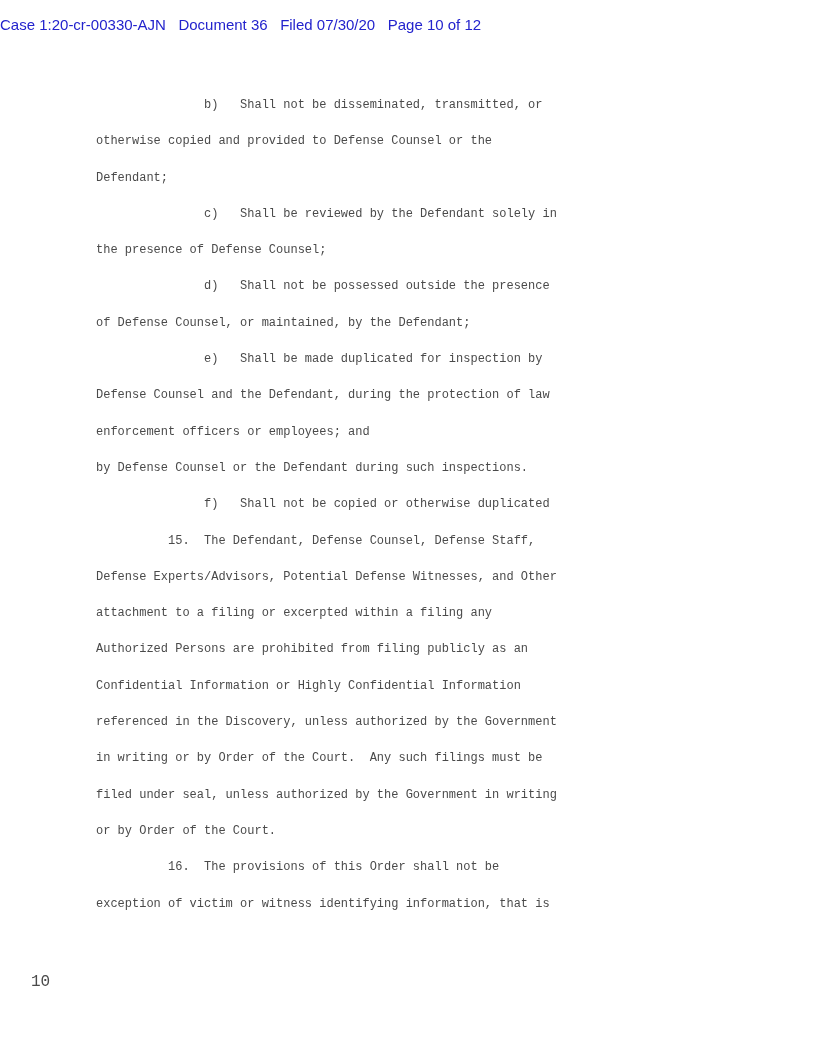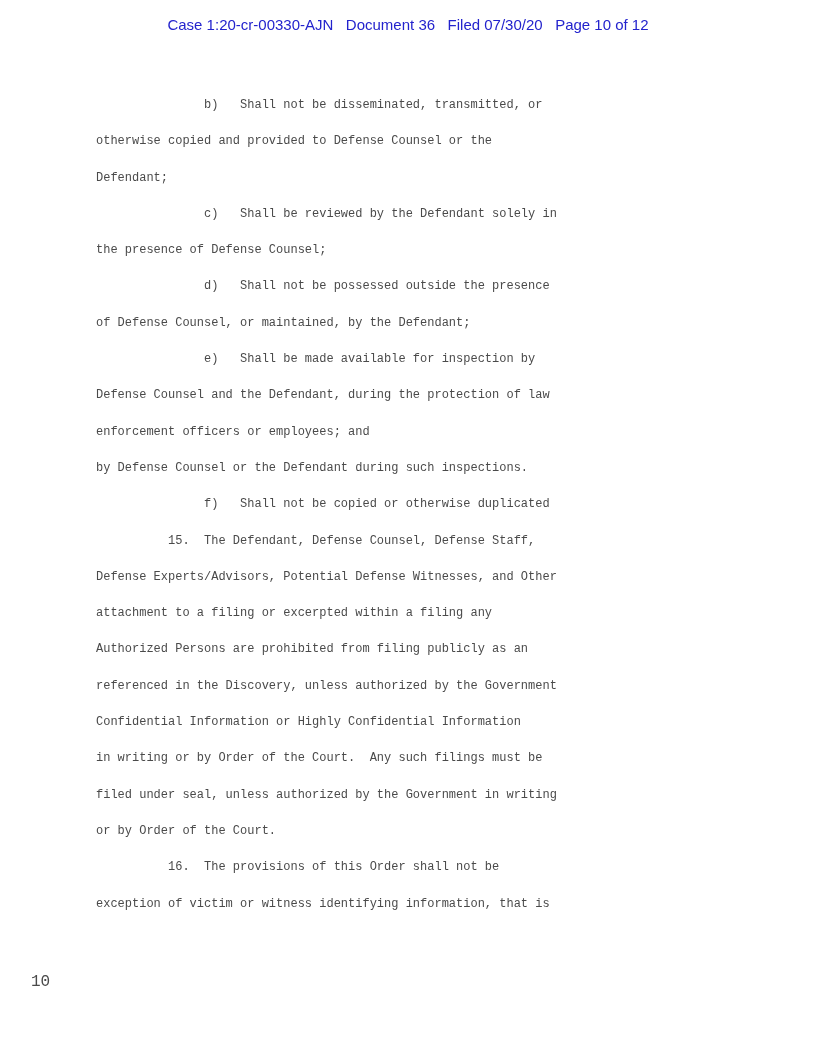--- a/index.html
+++ b/index.html
@@ -12,21 +12,21 @@
     width: 816px;
     height: 1056px;
     background: #ffffff;
     overflow: hidden;
   }
   .ecf-header {
     position: absolute;
     top: 15px;
     left: 0;
     width: 816px;
-    text-align: center;
+    text-align: left;
     font-family: "Liberation Sans", sans-serif;
     font-size: 15px;
     line-height: 19px;
     color: #2323cd;
     white-space: pre;
   }
   .doc-body {
     position: absolute;
     top: 87px;
     left: 96px;
@@ -60,31 +60,31 @@
   <div class="ecf-header" style="color: rgb(35, 35, 205);">Case 1:20-cr-00330-AJN   Document 36   Filed 07/30/20   Page 10 of 12</div>
 
   <div class="doc-body">
     <div class="doc-line">               b)   Shall not be disseminated, transmitted, or</div>
     <div class="doc-line">otherwise copied and provided to Defense Counsel or the</div>
     <div class="doc-line">Defendant;</div>
     <div class="doc-line">               c)   Shall be reviewed by the Defendant solely in</div>
     <div class="doc-line">the presence of Defense Counsel;</div>
     <div class="doc-line">               d)   Shall not be possessed outside the presence</div>
     <div class="doc-line">of Defense Counsel, or maintained, by the Defendant;</div>
-    <div class="doc-line">               e)   Shall be made available for inspection by</div>
+    <div class="doc-line">               e)   Shall be made duplicated for inspection by</div>
     <div class="doc-line">Defense Counsel and the Defendant, during the protection of law</div>
     <div class="doc-line">enforcement officers or employees; and</div>
     <div class="doc-line">by Defense Counsel or the Defendant during such inspections.</div>
     <div class="doc-line">               f)   Shall not be copied or otherwise duplicated</div>
     <div class="doc-line">          15.  The Defendant, Defense Counsel, Defense Staff,</div>
     <div class="doc-line">Defense Experts/Advisors, Potential Defense Witnesses, and Other</div>
     <div class="doc-line">attachment to a filing or excerpted within a filing any</div>
     <div class="doc-line">Authorized Persons are prohibited from filing publicly as an</div>
+    <div class="doc-line">Confidential Information or Highly Confidential Information</div>
     <div class="doc-line">referenced in the Discovery, unless authorized by the Government</div>
-    <div class="doc-line">Confidential Information or Highly Confidential Information</div>
     <div class="doc-line">in writing or by Order of the Court.  Any such filings must be</div>
     <div class="doc-line">filed under seal, unless authorized by the Government in writing</div>
     <div class="doc-line">or by Order of the Court.</div>
     <div class="doc-line">          16.  The provisions of this Order shall not be</div>
     <div class="doc-line">exception of victim or witness identifying information, that is</div>
   </div>
 
   <div class="page-footer">10</div>
 
 </div>

